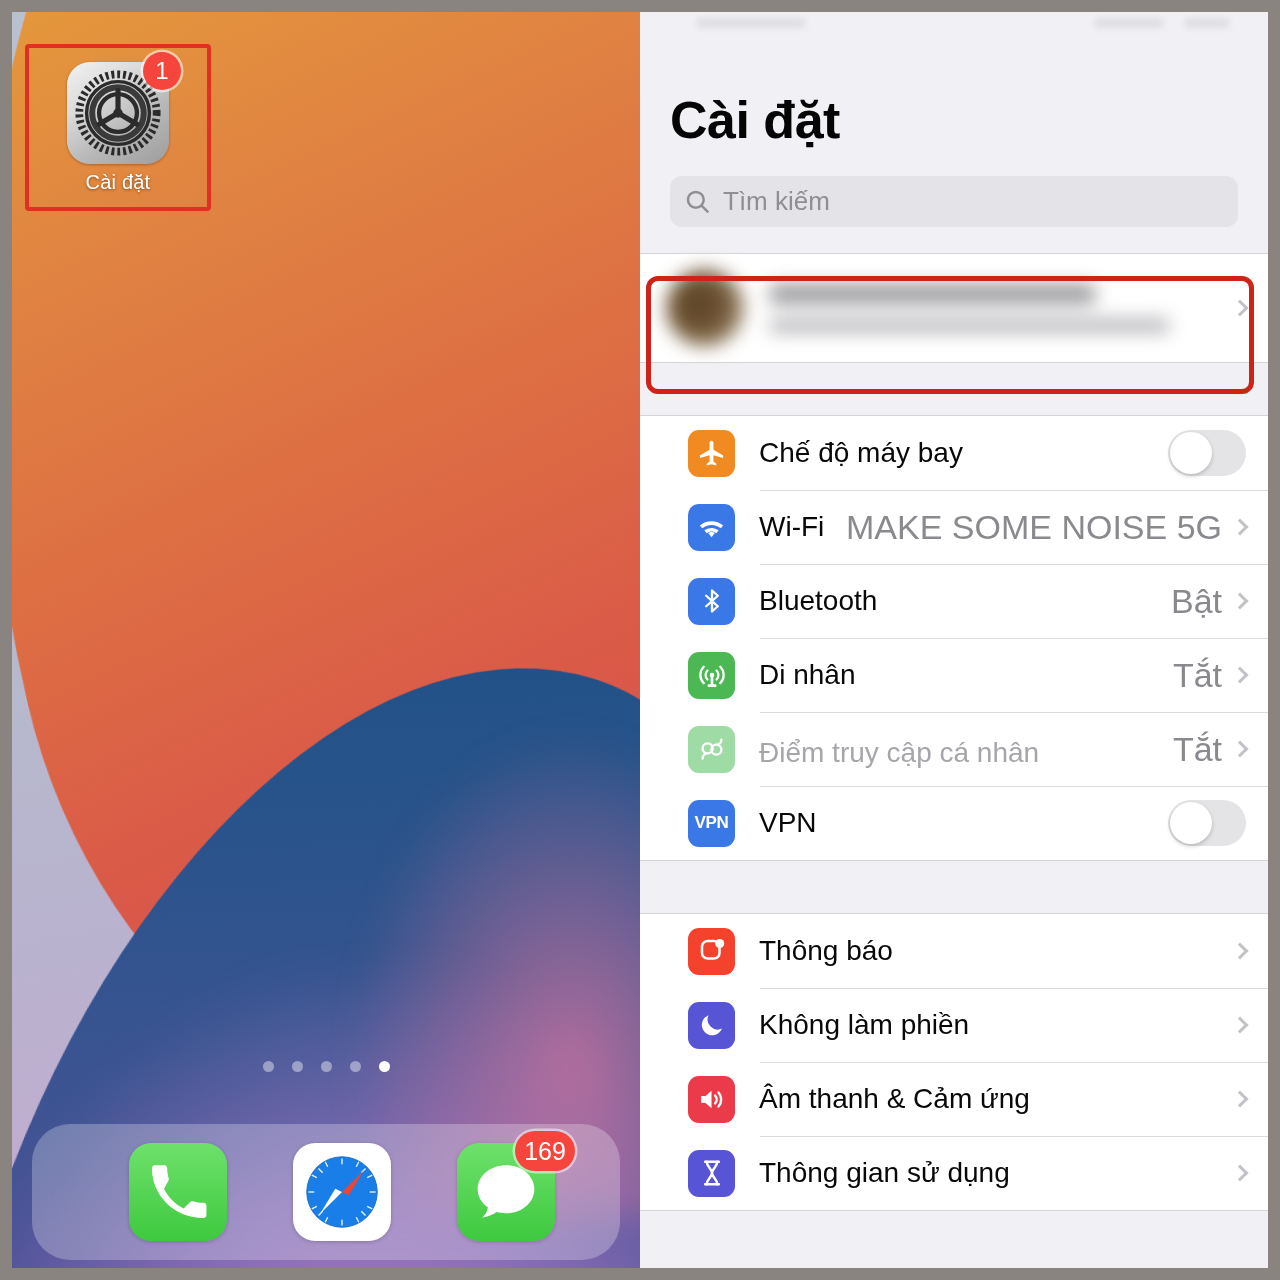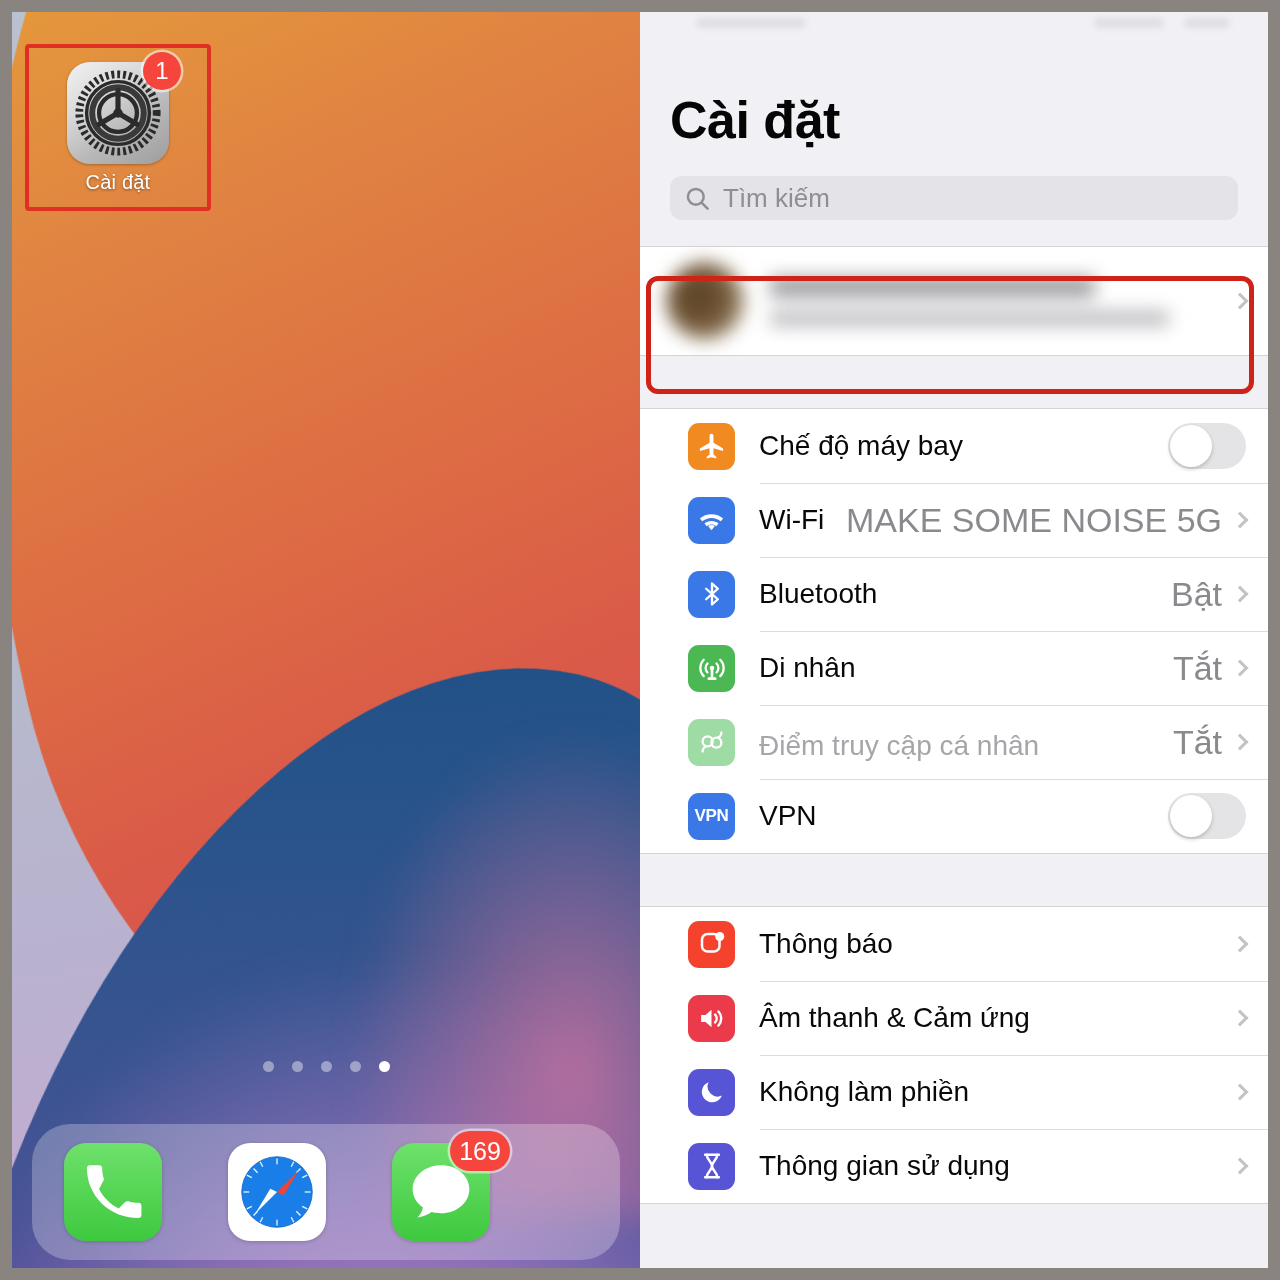--- a/index.html
+++ b/index.html
@@ -112,21 +112,21 @@
   }
   .dot{width:11px; height:11px; border-radius:50%; background:rgba(255,255,255,.42);}
   .dot.active{background:#fff;}
 
   
   #dock{
     position:absolute; left:20px; right:20px; bottom:8px;
     height:136px; border-radius:38px;
     background:rgba(255,255,255,.26);
     backdrop-filter:blur(18px);
-    display:flex; align-items:center; gap:66px;
+    display:flex; align-items:center; justify-content:center; gap:66px;
     z-index:4;
     padding-left:32px;
   }
   .dock-item{position:relative; width:98px; height:98px;}
   .dock-ic{width:98px; height:98px; border-radius:22px; box-shadow:0 1px 4px rgba(0,0,0,.2);
     display:flex;align-items:center;justify-content:center;}
   .ic-phone{background:linear-gradient(180deg,#6ee16b 0%,#3ec93f 100%);}
   .ic-safari{background:#fff;}
   .ic-msg{background:linear-gradient(180deg,#6ee16b 0%,#3ec93f 100%);}
   .dock-badge{
@@ -142,21 +142,21 @@
     position:relative; width:628px; height:1256px; overflow:hidden;
     background:#f1f1f5;
   }
   #statusbar{height:22px; background:#f1f1f5; position:relative;}
   .sb-blur{position:absolute; top:6px; height:10px; border-radius:5px;
     background:rgba(140,140,150,.18); filter:blur(3px);}
 
   #head{padding:56px 30px 0 30px;}
   #title{font-size:52px; font-weight:bold; color:#050505; letter-spacing:-.5px;}
   #searchbar{
-    margin-top:26px; height:44px; border-radius:12px;
+    margin-top:26px; height:51px; border-radius:12px;
     background:#e3e3e8; display:flex; align-items:center; padding:8px 14px; gap:12px;
   }
   #searchbar .ph{color:#8e8e93; font-size:26px;}
 
   .gap{background:#f1f1f5;}
   .group{background:#fff; border-top:1px solid #d5d5d8; border-bottom:1px solid #d5d5d8;padding-left:26px;}
   .row{
     display:flex; align-items:center; height:74px; padding-left:22px; position:relative;
   }
   .row + .row::before{
@@ -410,42 +410,42 @@
           <svg width="30" height="30" viewBox="0 0 24 24" fill="none">
             <rect x="4" y="4" width="14" height="14" rx="4.5" stroke="#fff" stroke-width="2"></rect>
             <circle cx="18.2" cy="6" r="3.6" fill="#fff"></circle>
           </svg>
         </div>
         <div class="lbl">Thông báo</div>
         <div class="chev"></div>
       </div>
 
       <div class="row">
+        <div class="ic" style="background:#5754d6">
+          <svg width="28" height="28" viewBox="0 0 24 24" fill="#fff">
+            <path d="M20.5 15.1A8.6 8.6 0 019.1 3.6 8.9 8.9 0 1020.5 15.1z"></path>
+          </svg>
+        </div>
+        <div class="lbl">Không làm phiền</div>
+        <div class="chev"></div>
+      </div>
+
+      <div class="row">
         <div class="ic" style="background:#eb3b4b">
           <svg width="31" height="31" viewBox="0 0 24 24" fill="none">
             <path d="M4 9.2h3.4L12 5.2v13.6L7.4 14.8H4z" fill="#fff"></path>
             <path d="M14.8 9a4.4 4.4 0 010 6M17.4 6.6a8 8 0 010 10.8" stroke="#fff" stroke-width="1.9" stroke-linecap="round"></path>
           </svg>
         </div>
         <div class="lbl">Âm thanh &amp; Cảm ứng</div>
         <div class="chev"></div>
       </div>
 
       <div class="row">
         <div class="ic" style="background:#5754d6">
-          <svg width="28" height="28" viewBox="0 0 24 24" fill="#fff">
-            <path d="M20.5 15.1A8.6 8.6 0 019.1 3.6 8.9 8.9 0 1020.5 15.1z"></path>
-          </svg>
-        </div>
-        <div class="lbl">Không làm phiền</div>
-        <div class="chev"></div>
-      </div>
-
-      <div class="row">
-        <div class="ic" style="background:#5754d6">
           <svg width="30" height="30" viewBox="0 0 24 24" fill="none" stroke="#fff" stroke-width="2" stroke-linecap="round" stroke-linejoin="round">
             <path d="M6.5 3h11M6.5 21h11"></path>
             <path d="M7.8 3c0 4.2 4.2 5.6 4.2 9s-4.2 4.8-4.2 9M16.2 3c0 4.2-4.2 5.6-4.2 9s4.2 4.8 4.2 9"></path>
           </svg>
         </div>
         <div class="lbl">Thông gian sử dụng</div>
         <div class="chev"></div>
       </div>
 
     </div>

